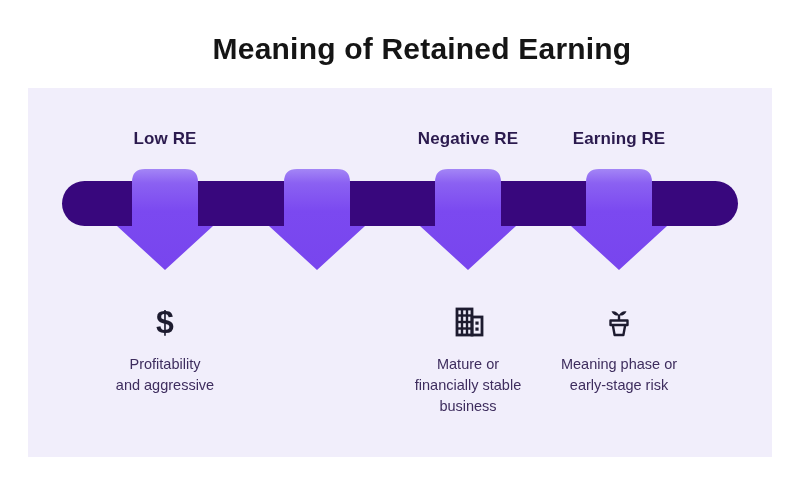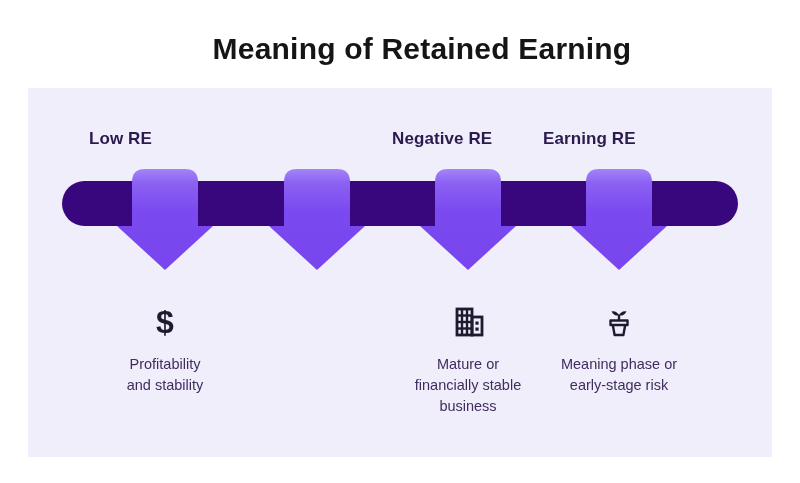--- a/index.html
+++ b/index.html
@@ -26,21 +26,21 @@
     position:absolute; top:169px; width:96px; height:101px; z-index:2;
   }
   .arrow.a0 { left:117px; } .arrow.a1 { left:269px; }
   .arrow.a2 { left:420px; } .arrow.a3 { left:571px; }
   .col {
     position:absolute; top:88px; width:152px; height:369px; z-index:3;
   }
   .col.c0 { left:89px; } .col.c1 { left:241px; }
   .col.c2 { left:392px; } .col.c3 { left:543px; }
   .col .label {
-    position:absolute; top:41px; width:100%; 
+    position:absolute; top:41px; width:100%; text-align:center;
     font-size:17px; font-weight:700; color:#2b1a4e; letter-spacing:0.1px;
   }
   .col .icon {
     position:absolute; top:214px; left:50%; transform:translateX(-50%);
     width:40px; height:40px; display:flex; align-items:center; justify-content:center;
   }
   .col .desc {
     position:absolute; top:266px; width:100%; text-align:center;
     font-size:14.5px; line-height:1.45; color:#3e2d5e; white-space:pre-line;
   }
@@ -79,21 +79,21 @@
   </svg>
 
   <div class="col c0">
     <div class="label">Low RE</div>
     <div class="icon">
       <svg width="40" height="40" viewBox="0 0 40 40">
         <text x="20" y="31" text-anchor="middle" font-size="32" font-weight="600" fill="#1d1b2f" font-family="Liberation Sans, sans-serif">$</text>
       </svg>
     </div>
     <div class="desc">Profitability
-and stability</div>
+and aggressive</div>
   </div>
 
 
   <div class="col c2">
     <div class="label">Negative RE</div>
     <div class="icon">
       <svg width="40" height="40" viewBox="0 0 40 40">
         <g stroke="#1d1b2f" fill="none">
           <rect x="9" y="7" width="15" height="26" stroke-width="2.8"></rect>
           <line x1="14" y1="7" x2="14" y2="33" stroke-width="2.4"></line>

